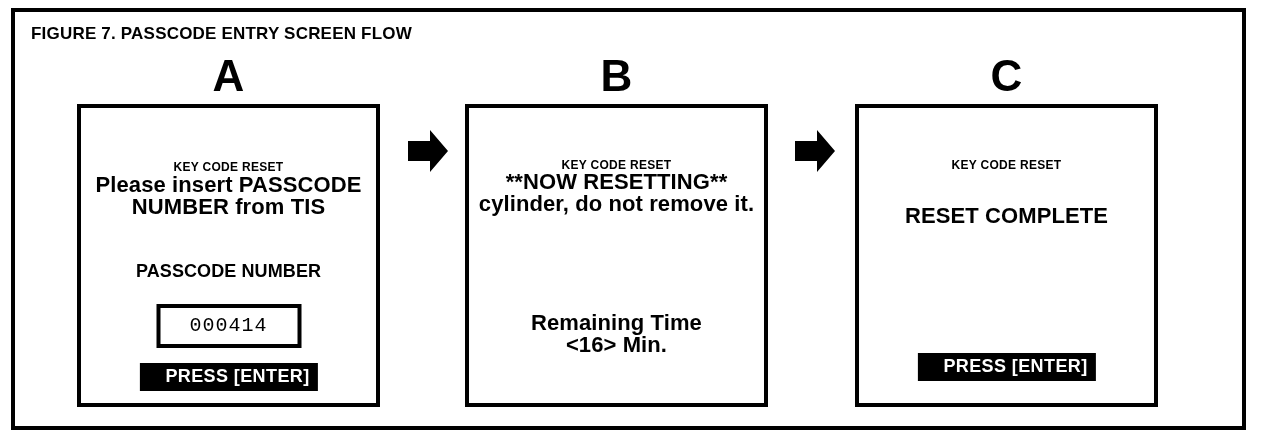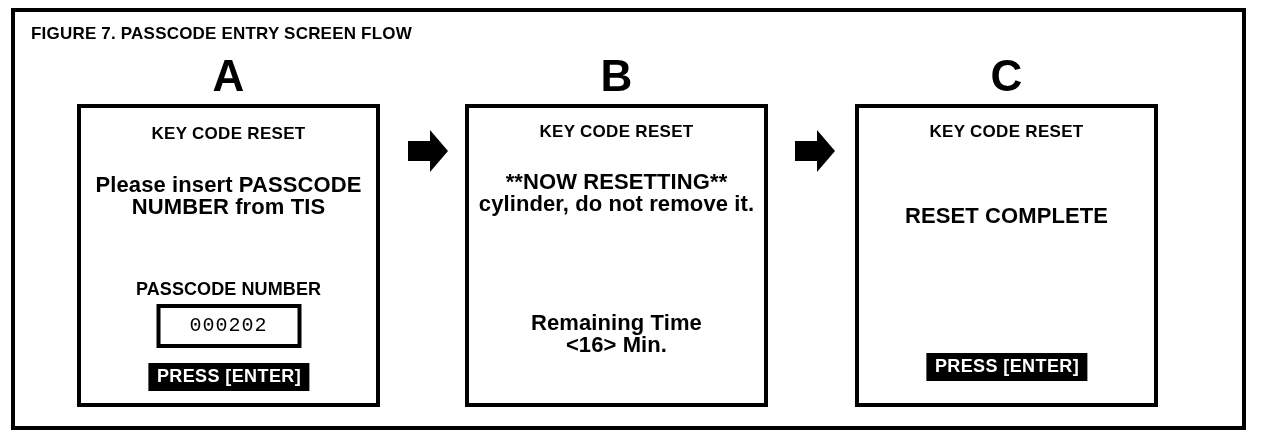--- a/index.html
+++ b/index.html
@@ -77,40 +77,41 @@
     width: 100%;
     height: 100%;
   }
 
   
   .screen-heading {
     position: absolute;
     left: 0;
     width: 100%;
     text-align: center;
-    font-size: 17px;
+    font-size: 12px;
     font-weight: bold;
     letter-spacing: 0.3px;
+    margin-top: 36px;
   }
   .screen-text {
     position: absolute;
     left: 0;
     width: 100%;
     text-align: center;
     font-size: 22px;
     font-weight: bold;
     line-height: 22px;
     letter-spacing: 0.1px;
   }
   .screen-text .tline { display: block; white-space: nowrap; }
 
   
   .a-heading   { top: 16px; }
   .a-body      { top: 66px; }
-  .a-fieldlbl  { top: 170px; font-size: 18px; }
+  .a-fieldlbl  { top: 152px; font-size: 18px; }
 
   .passcode-box {
     position: absolute;
     left: 50%;
     transform: translateX(-50%);
     top: 196px;
     width: 145px;
     height: 44px;
     border: 4px solid #000000;
     box-sizing: border-box;
@@ -128,21 +129,21 @@
 
   .enter-button {
     position: absolute;
     left: 50%;
     transform: translateX(-50%);
     background: #000000;
     color: #ffffff;
     font-size: 18px;
     font-weight: bold;
     letter-spacing: 0.4px;
-    padding: 3px 8px 4px 9px;
+    padding: 3px 8px 4px 26px;
     white-space: nowrap;
   }
   .a-enter { top: 255px; }
   .c-enter { top: 245px; }
 
   
   .b-heading { top: 14px; }
   .b-body    { top: 63px; }
   .b-timer   { top: 204px; text-align: center; }
 
@@ -178,21 +179,21 @@
       <div class="screen-heading a-heading">KEY CODE RESET</div>
 
       <div class="screen-text a-body">
         <span class="tline">Please insert PASSCODE</span>
         <span class="tline">NUMBER from TIS</span>
       </div>
 
       <div class="screen-text a-fieldlbl">PASSCODE NUMBER</div>
 
       <div class="passcode-box">
-        <span class="passcode-value">000202</span>
+        <span class="passcode-value">000414</span>
       </div>
 
       <div class="enter-button a-enter">PRESS [ENTER]</div>
     </div>
   </div>
 
   <div class="block-arrow arrow-1">
     <svg viewBox="0 0 40 42" xmlns="http://www.w3.org/2000/svg" aria-hidden="true">
       <polygon points="0,11 22,11 22,0 40,21 22,42 22,31 0,31" fill="#000000"></polygon>
     </svg>

